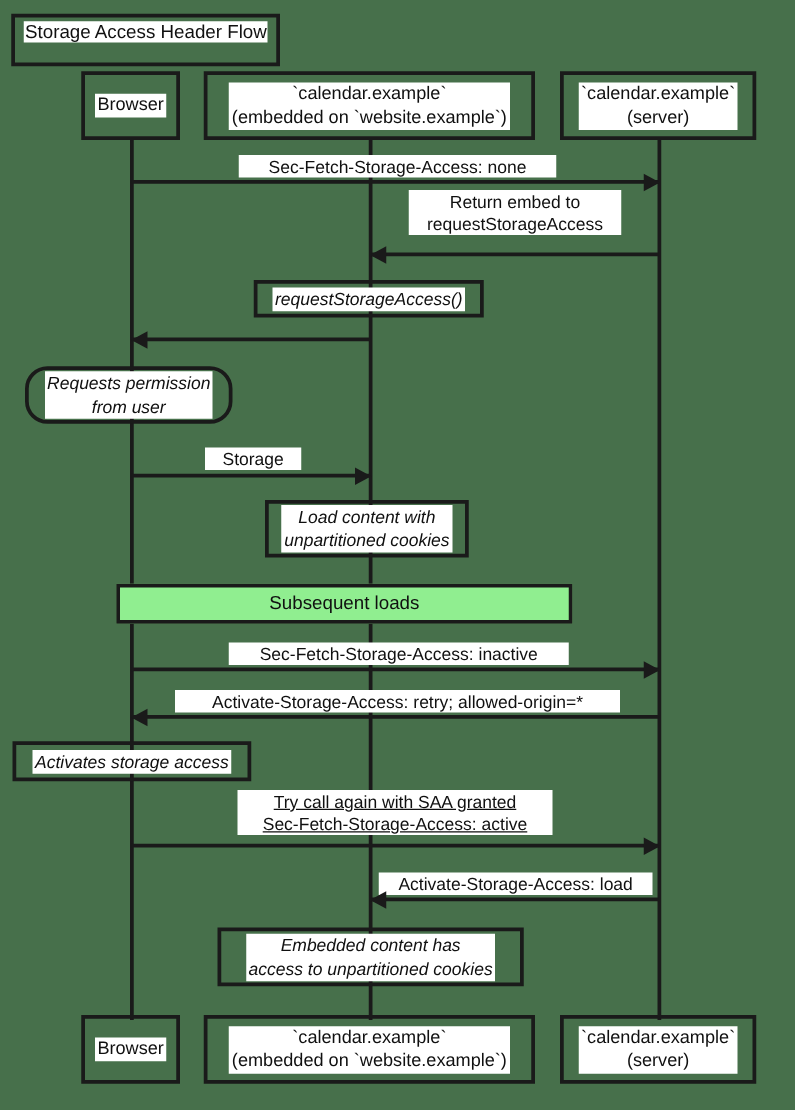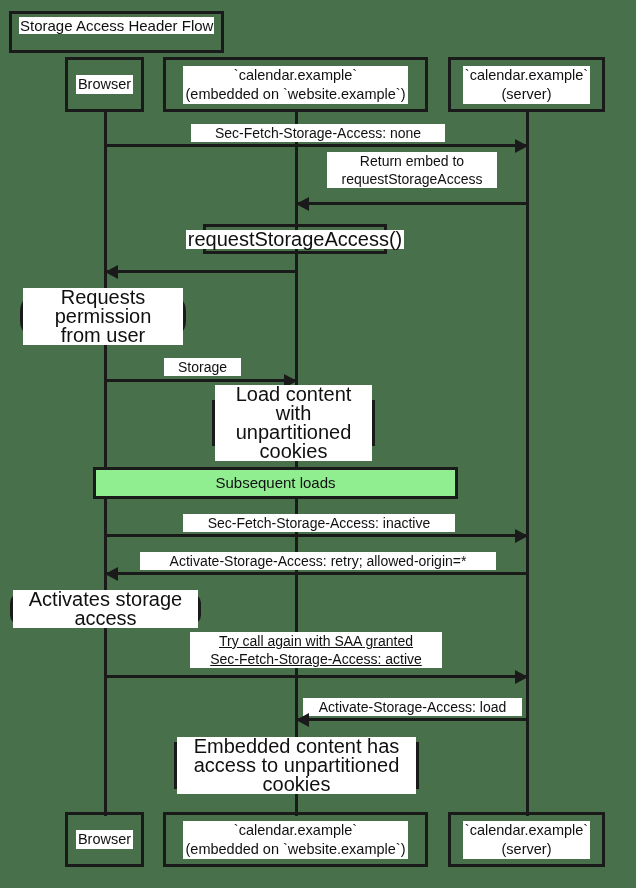--- a/index.html
+++ b/index.html
@@ -103,25 +103,26 @@
     box-sizing: border-box;
     border: 3px solid #1a1a1a;
     background: transparent;
     display: flex;
     align-items: center;
     justify-content: center;
   }
   .note .note-text {
     background: #ffffff;
     color: #101010;
-    font-size: 20px;
+    font-size: 14px;
     line-height: 19px;
     text-align: center;
     white-space: pre-line;
     padding: 0 2px;
+    font-style: italic;
   }
 
   
   .divider {
     position: absolute;
     box-sizing: border-box;
     border: 3px solid #1a1a1a;
     display: flex;
     align-items: center;
     justify-content: center;
@@ -190,21 +191,21 @@
   </div>
 
   <div class="msg-label" style="left:183px; top:514px; width:268px;">Sec-Fetch-Storage-Access: inactive</div>
   <div class="msg-line" style="left:105px; top:534px; width:422px;"></div>
   <div class="arrowhead right" style="left:515px; top:529px;"></div>
 
   <div class="msg-label" style="left:140px; top:552px; width:352px;">Activate-Storage-Access: retry; allowed-origin=*</div>
   <div class="msg-line" style="left:105px; top:572px; width:422px;"></div>
   <div class="arrowhead left" style="left:105px; top:567px;"></div>
 
-  <div class="note" style="left:10px; top:593px; width:191px; height:32px;border-radius:10px;">
+  <div class="note" style="left:10px; top:593px; width:191px; height:32px;">
     <span class="note-text">Activates storage access</span>
   </div>
 
   <div class="msg-label" style="left:190px; top:632px; width:248px;text-decoration:underline;">Try call again with SAA granted
 Sec-Fetch-Storage-Access: active</div>
   <div class="msg-line" style="left:105px; top:675px; width:422px;"></div>
   <div class="arrowhead right" style="left:515px; top:670px;"></div>
 
   <div class="msg-label" style="left:303px; top:698px; width:215px;">Activate-Storage-Access: load</div>
   <div class="msg-line" style="left:296px; top:718px; width:231px;"></div>

